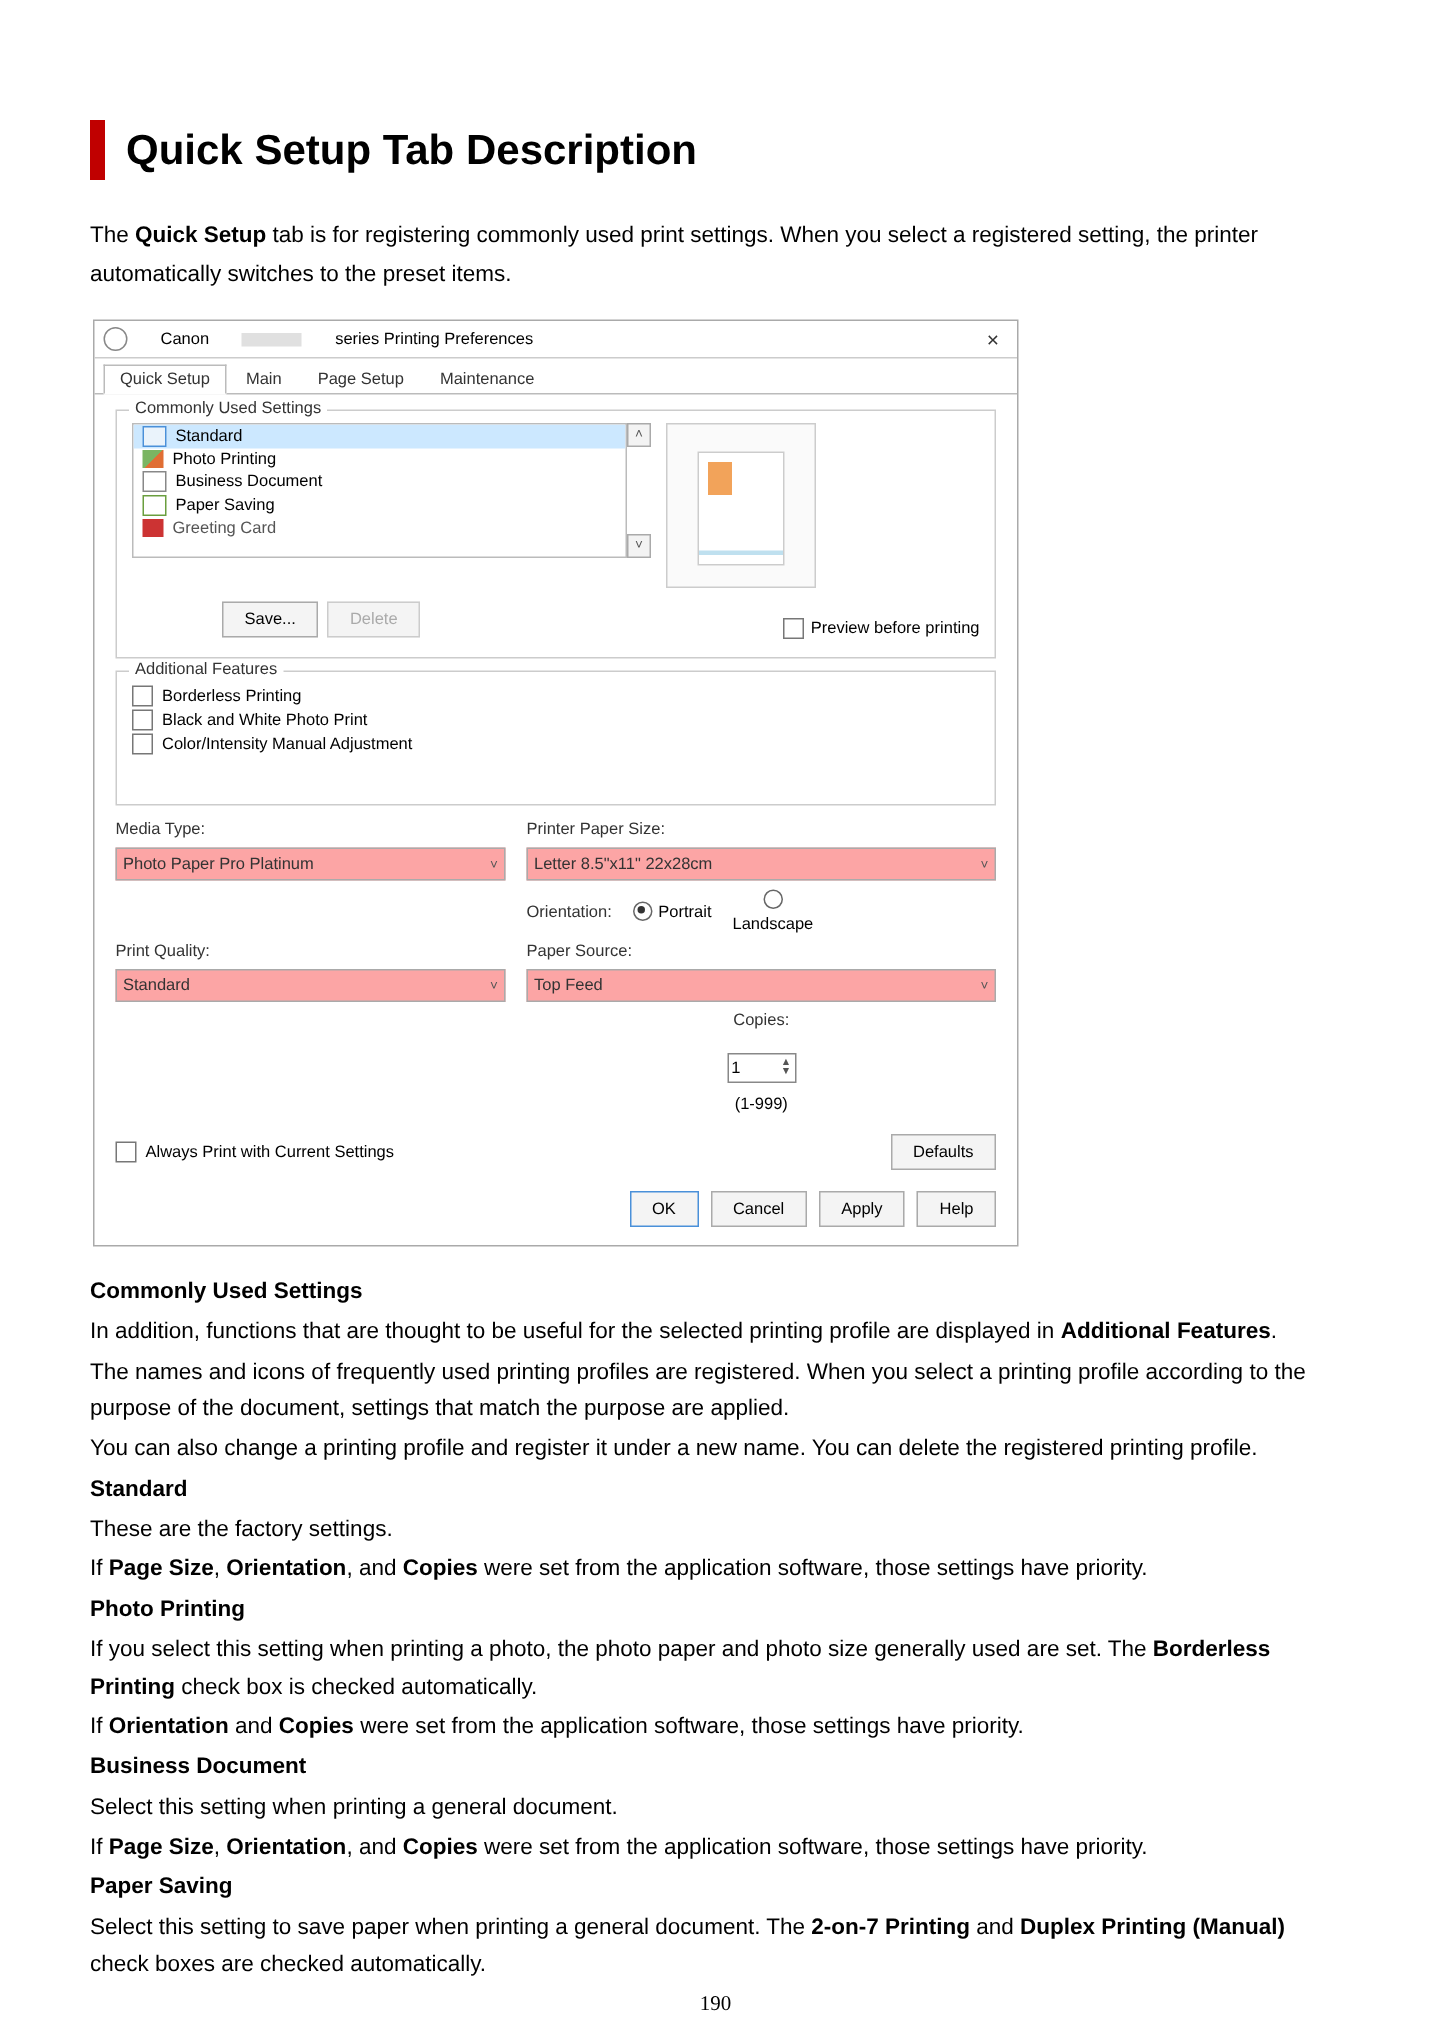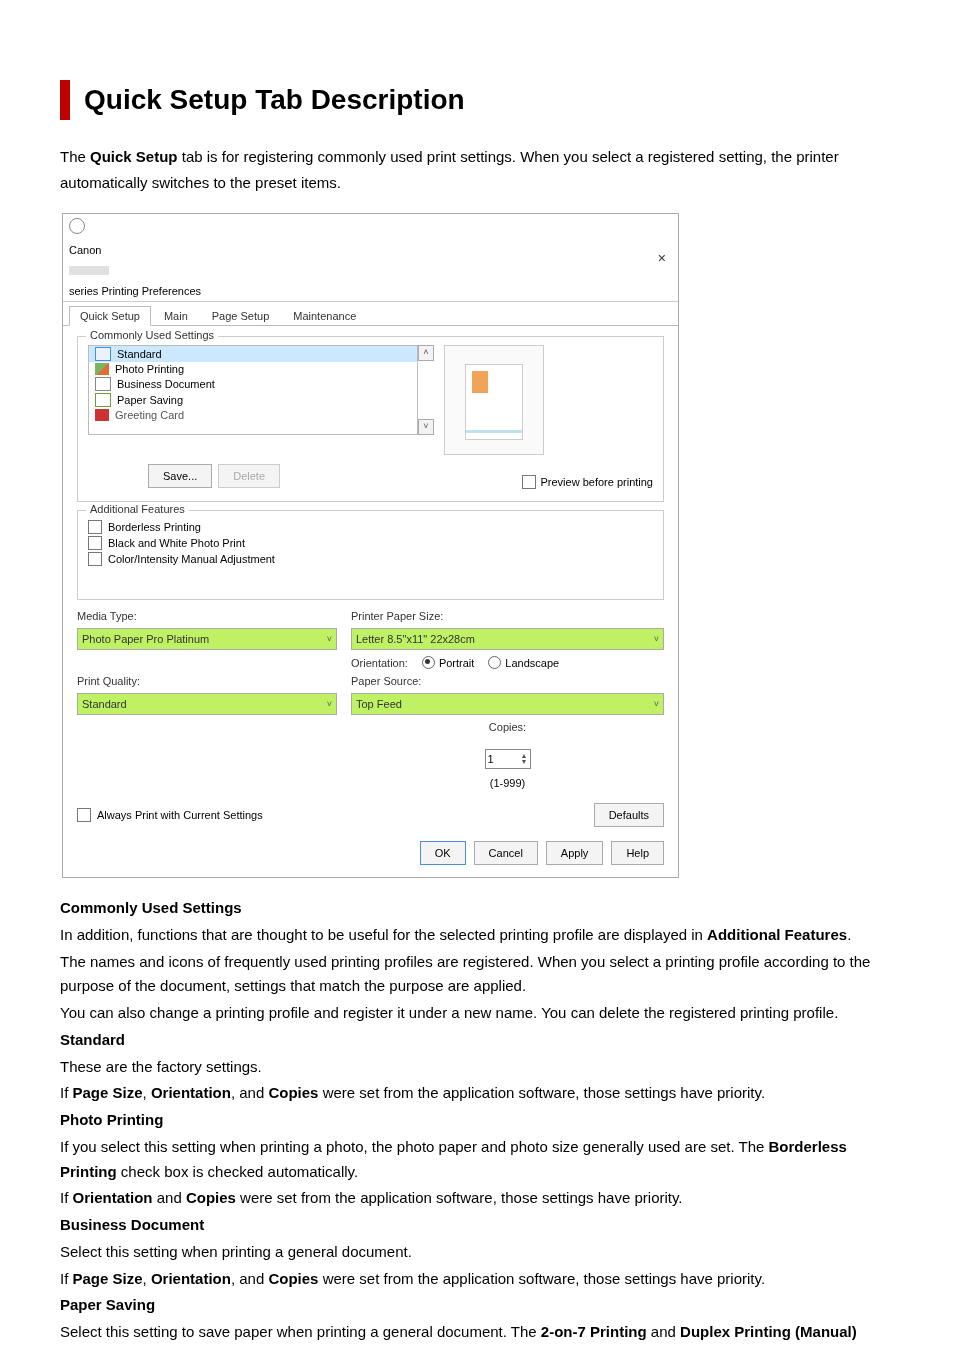--- a/index.html
+++ b/index.html
@@ -43,21 +43,21 @@
     margin-left: 2px;
     margin-bottom: 18px;
   }
   .titlebar {
     display: flex;
     align-items: center;
     justify-content: space-between;
     padding: 4px 6px;
     border-bottom: 1px solid #ccc;
   }
-  .titlebar .left { display: flex; gap:10px;flex-direction:column; }
+  .titlebar .left { display: flex; align-items: center; gap:22px; }
   .pella-icon {
     width: 14px; height: 14px; border-radius: 50%;
     border: 1px solid #888; display:inline-block; background:#fff;
   }
   .titlebar-model {
     display:inline-block; width:40px; height:9px; background:#e0e0e0;
   }
   .close-x { font-size: 14px; padding:0 6px; color:#333; }
   .tabs {
     display:flex;
@@ -187,21 +187,21 @@
   .form-grid{
     display:grid;
     grid-template-columns: 260px 1fr;
     column-gap: 14px;
     row-gap: 6px;
     font-size:11px;
     margin-top:10px;
   }
   .label{ color:#333; }
   .select{
-    height:20px; border:1px solid #aaa; background:#bef264;
+    height:20px; border:1px solid #aaa; background:#fca5a5;
     display:flex; align-items:center; justify-content:space-between;
     padding:0 4px; font-size:11px; color:#333;
   }
   .sel-caret{ font-size:9px; color:#555; }
   .inline-right{
     display:flex; align-items:center; gap:14px;
   }
   .radio{
     width:11px;height:11px; border:1px solid #666; border-radius:50%;
     display:inline-block; position:relative;
@@ -356,21 +356,21 @@
           <span class="sel-caret">˅</span>
         </div>
 
         <div></div>
         <div class="inline-right">
           <span class="label">Orientation:</span>
           <span style="display:inline-flex;align-items:center;gap:4px;">
             <span class="radio on"></span>
             <span>Portrait</span>
           </span>
-          <span style="display:inline-flex;align-items:center;gap:4px;">
+          <span style="display:inline-flex;align-items:center;gap:4px;flex-direction:column;">
             <span class="radio"></span>
             <span>Landscape</span>
           </span>
         </div>
 
         <div class="label">Print Quality:</div>
         <div class="label">Paper Source:</div>
 
         <div class="select">
           <span>Standard</span>

